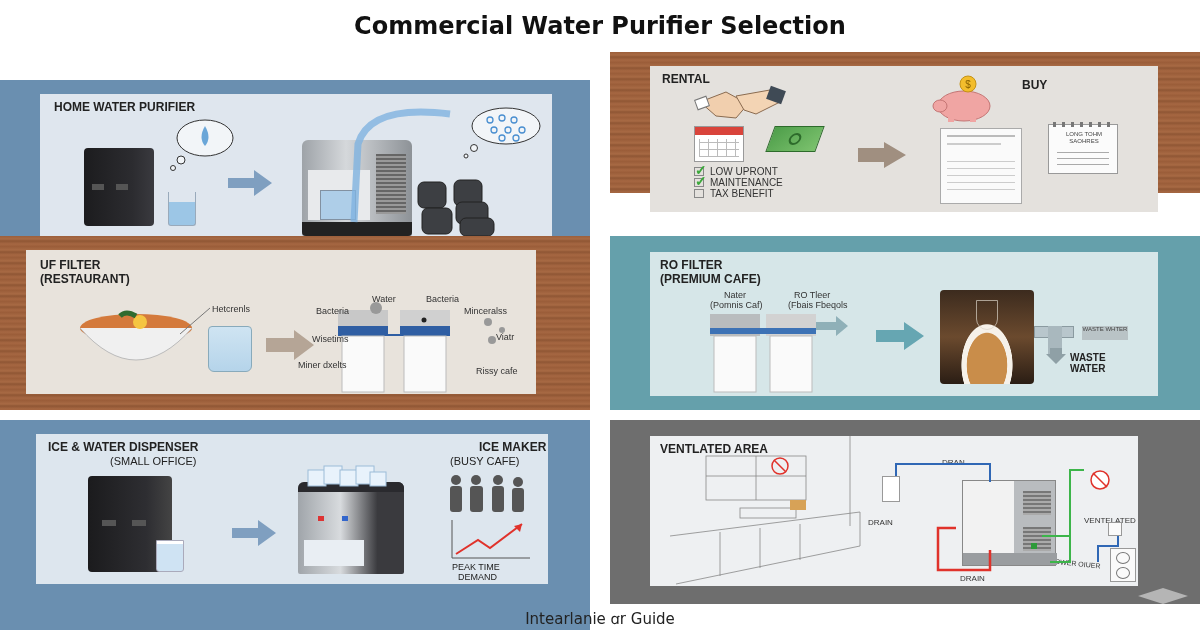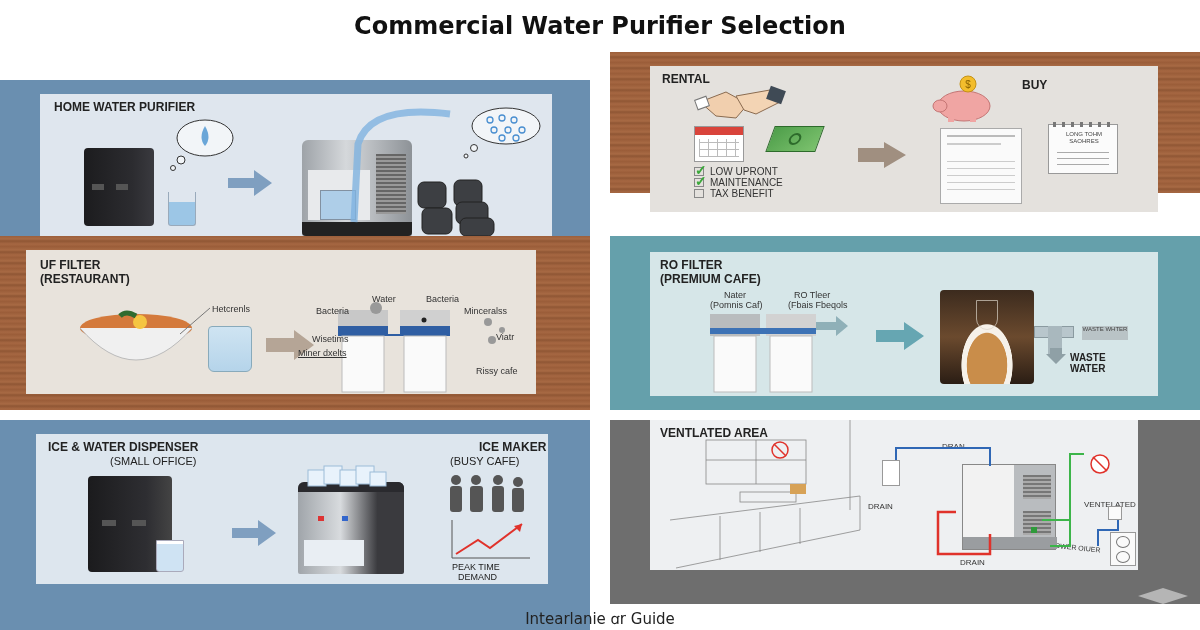--- a/index.html
+++ b/index.html
@@ -177,21 +177,21 @@
       <rect x="6" y="30" width="42" height="56" fill="#fafafa" stroke="#bbb"></rect>
       <rect x="68" y="30" width="42" height="56" fill="#fafafa" stroke="#bbb"></rect>
       <circle cx="88" cy="14" r="2.5" fill="#222"></circle>
     </svg>
     <div class="sm" style="left:346px;top:44px;">Water</div>
     <div class="sm" style="left:400px;top:44px;">Bacteria</div>
     <div class="sm" style="left:290px;top:56px;">Bacteria</div>
     <div class="sm" style="left:438px;top:56px;">Minceralss</div>
     <div class="sm" style="left:286px;top:84px;">Wisetims</div>
     <div class="sm" style="left:470px;top:82px;">Viatr</div>
-    <div class="sm" style="left:272px;top:98px;text-decoration:underline;">Miner dxelts</div>
+    <div class="sm" style="left:272px;top:110px;">Miner dxelts</div>
     <div class="sm" style="left:450px;top:116px;">Rissy cafe</div>
     <svg style="left:330px;top:50px;" width="160" height="80">
       <circle cx="20" cy="8" r="6" fill="#999"></circle>
         <circle cx="132" cy="22" r="4" fill="#999"></circle>
       <circle cx="146" cy="30" r="3" fill="#999"></circle>
         <circle cx="136" cy="40" r="4" fill="#999"></circle>
     </svg>
   </div>
 </div>
 
@@ -280,21 +280,21 @@
       <line x1="2" y1="38" x2="80" y2="38" stroke="#555"></line>
       <polyline points="6,34 28,20 40,28 72,4" stroke="#e0322b" stroke-width="2" fill="none"></polyline>
       <polygon points="72,4 64,6 70,12" fill="#e0322b"></polygon>
     </svg>
     <div class="lbl" style="left:416px;top:128px;font-weight:normal;font-size:9px;line-height:10px;">PEAK TIME</div>
     <div class="lbl" style="left:422px;top:138px;font-weight:normal;font-size:9px;line-height:10px;">DEMAND</div>
   </div>
 </div>
 
 <div class="panel p-grey" style="left:610px;top:420px;width:590px;height:184px;">
-  <div class="inner" style="left:40px;top:0;width:488px;height:150px;background:#eef0f2;">
+  <div class="inner" style="left:40px;top:16px;width:488px;height:150px;background:#eef0f2;">
     <div class="lbl" style="left:10px;top:6px;">VENTLATED AREA</div>
 
     <svg style="left:0;top:0;" width="240" height="150">
       <g stroke="#888" fill="none" stroke-width="0.8">
         <rect x="56" y="20" width="100" height="44"></rect>
         <line x1="106" y1="20" x2="106" y2="64"></line>
         <line x1="56" y1="40" x2="156" y2="40"></line>
         <path d="M20 100 L210 76 L210 110 L26 148"></path>
         <line x1="70" y1="96" x2="70" y2="140"></line>
           <line x1="110" y1="92" x2="110" y2="132"></line>

